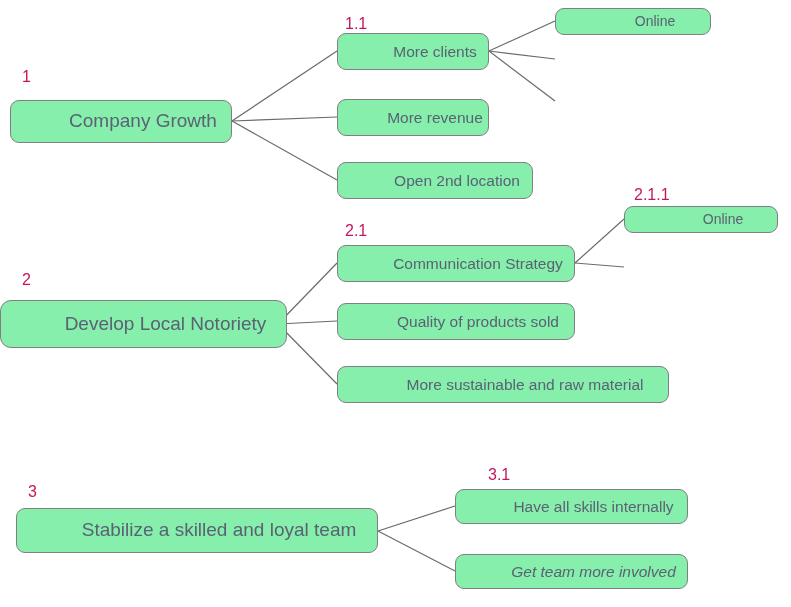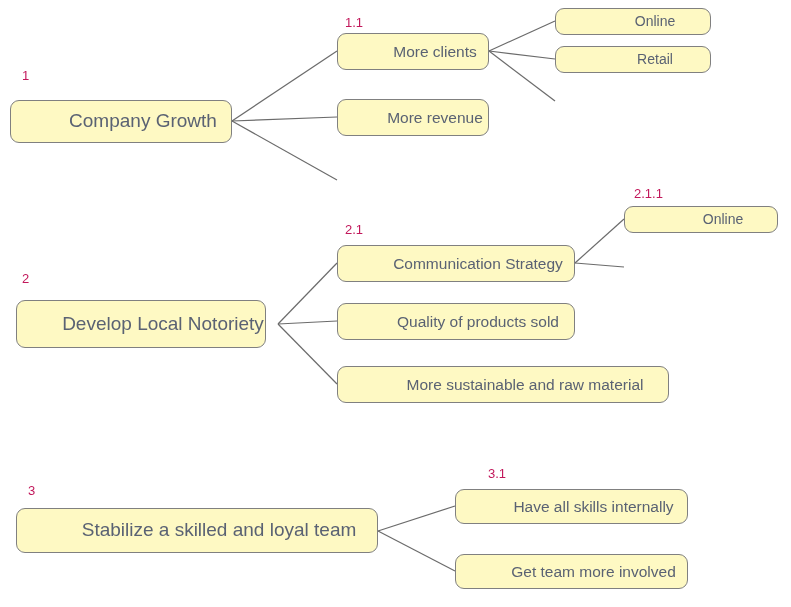--- a/index.html
+++ b/index.html
@@ -25,38 +25,38 @@
     top: 0;
     width: 791px;
     height: 607px;
     pointer-events: none;
   }
   .node {
     position: absolute;
     box-sizing: border-box;
     border: 1.3px solid #808080;
     border-radius: 9px;
-    background: #fef9c3;
+    background: #86efac;
     color: #5a6273;
     display: flex;
     align-items: center;
     justify-content: center;
     text-align: center;
     line-height: 1.1;
     white-space: nowrap;
     z-index: 2;
     padding-left: 44px;
   }
   .node.lvl1 { font-size: 19px; }
   .node.lvl2 { font-size: 15.5px; }
   .node.lvl3 { font-size: 14px; }
   .tag {
     position: absolute;
     color: #c2185b;
-    font-size: 13px;
+    font-size: 16px;
     font-family: "Liberation Sans", sans-serif;
     z-index: 3;
     white-space: nowrap;
   }
 </style>
 </head>
 <body>
 
 <div id="canvas">
 
@@ -84,38 +84,38 @@
   </svg>
 
   <div class="tag" style="left:22px; top:68px;">1</div>
   <div class="node lvl1" style="left:10px; top:100px; width:222px; height:43px;">Company Growth</div>
 
   <div class="tag" style="left:345px; top:15px;">1.1</div>
   <div class="node lvl2" style="left:337px; top:99px; width:152px; height:37px;">More revenue</div>
 
   <div class="node lvl2" style="left:337px; top:33px; width:152px; height:37px;">More clients</div>
 
+  <div class="node lvl2" style="left:337px; top:162px; width:196px; height:37px;">Open 2nd location</div>
 
   <div class="node lvl3" style="left:555px; top:8px; width:156px; height:27px;">Online</div>
-  <div class="node lvl3" style="left:555px; top:46px; width:156px; height:27px;">Retail</div>
 
   <div class="tag" style="left:22px; top:271px;">2</div>
-  <div class="node lvl1" style="left:16px; top:300px; width:250px; height:48px;">Develop Local Notoriety</div>
+  <div class="node lvl1" style="left:0; top:300px; width:287px; height:48px;border-radius:11px;">Develop Local Notoriety</div>
 
   <div class="tag" style="left:345px; top:222px;">2.1</div>
   <div class="node lvl2" style="left:337px; top:245px; width:238px; height:37px;">Communication Strategy</div>
 
   <div class="node lvl2" style="left:337px; top:303px; width:238px; height:37px;">Quality of products sold</div>
 
   <div class="node lvl2" style="left:337px; top:366px; width:332px; height:37px;">More sustainable and raw material</div>
 
   <div class="tag" style="left:634px; top:186px;">2.1.1</div>
   <div class="node lvl3" style="left:624px; top:206px; width:154px; height:27px;">Online</div>
 
   <div class="tag" style="left:28px; top:483px;">3</div>
   <div class="node lvl1" style="left:16px; top:508px; width:362px; height:45px;">Stabilize a skilled and loyal team</div>
 
   <div class="tag" style="left:488px; top:466px;">3.1</div>
   <div class="node lvl2" style="left:455px; top:489px; width:233px; height:35px;">Have all skills internally</div>
 
-  <div class="node lvl2" style="left:455px; top:554px; width:233px; height:35px;">Get team more involved</div>
+  <div class="node lvl2" style="left:455px; top:554px; width:233px; height:35px;font-style:italic;">Get team more involved</div>
 
 </div>
 
 </body></html>

